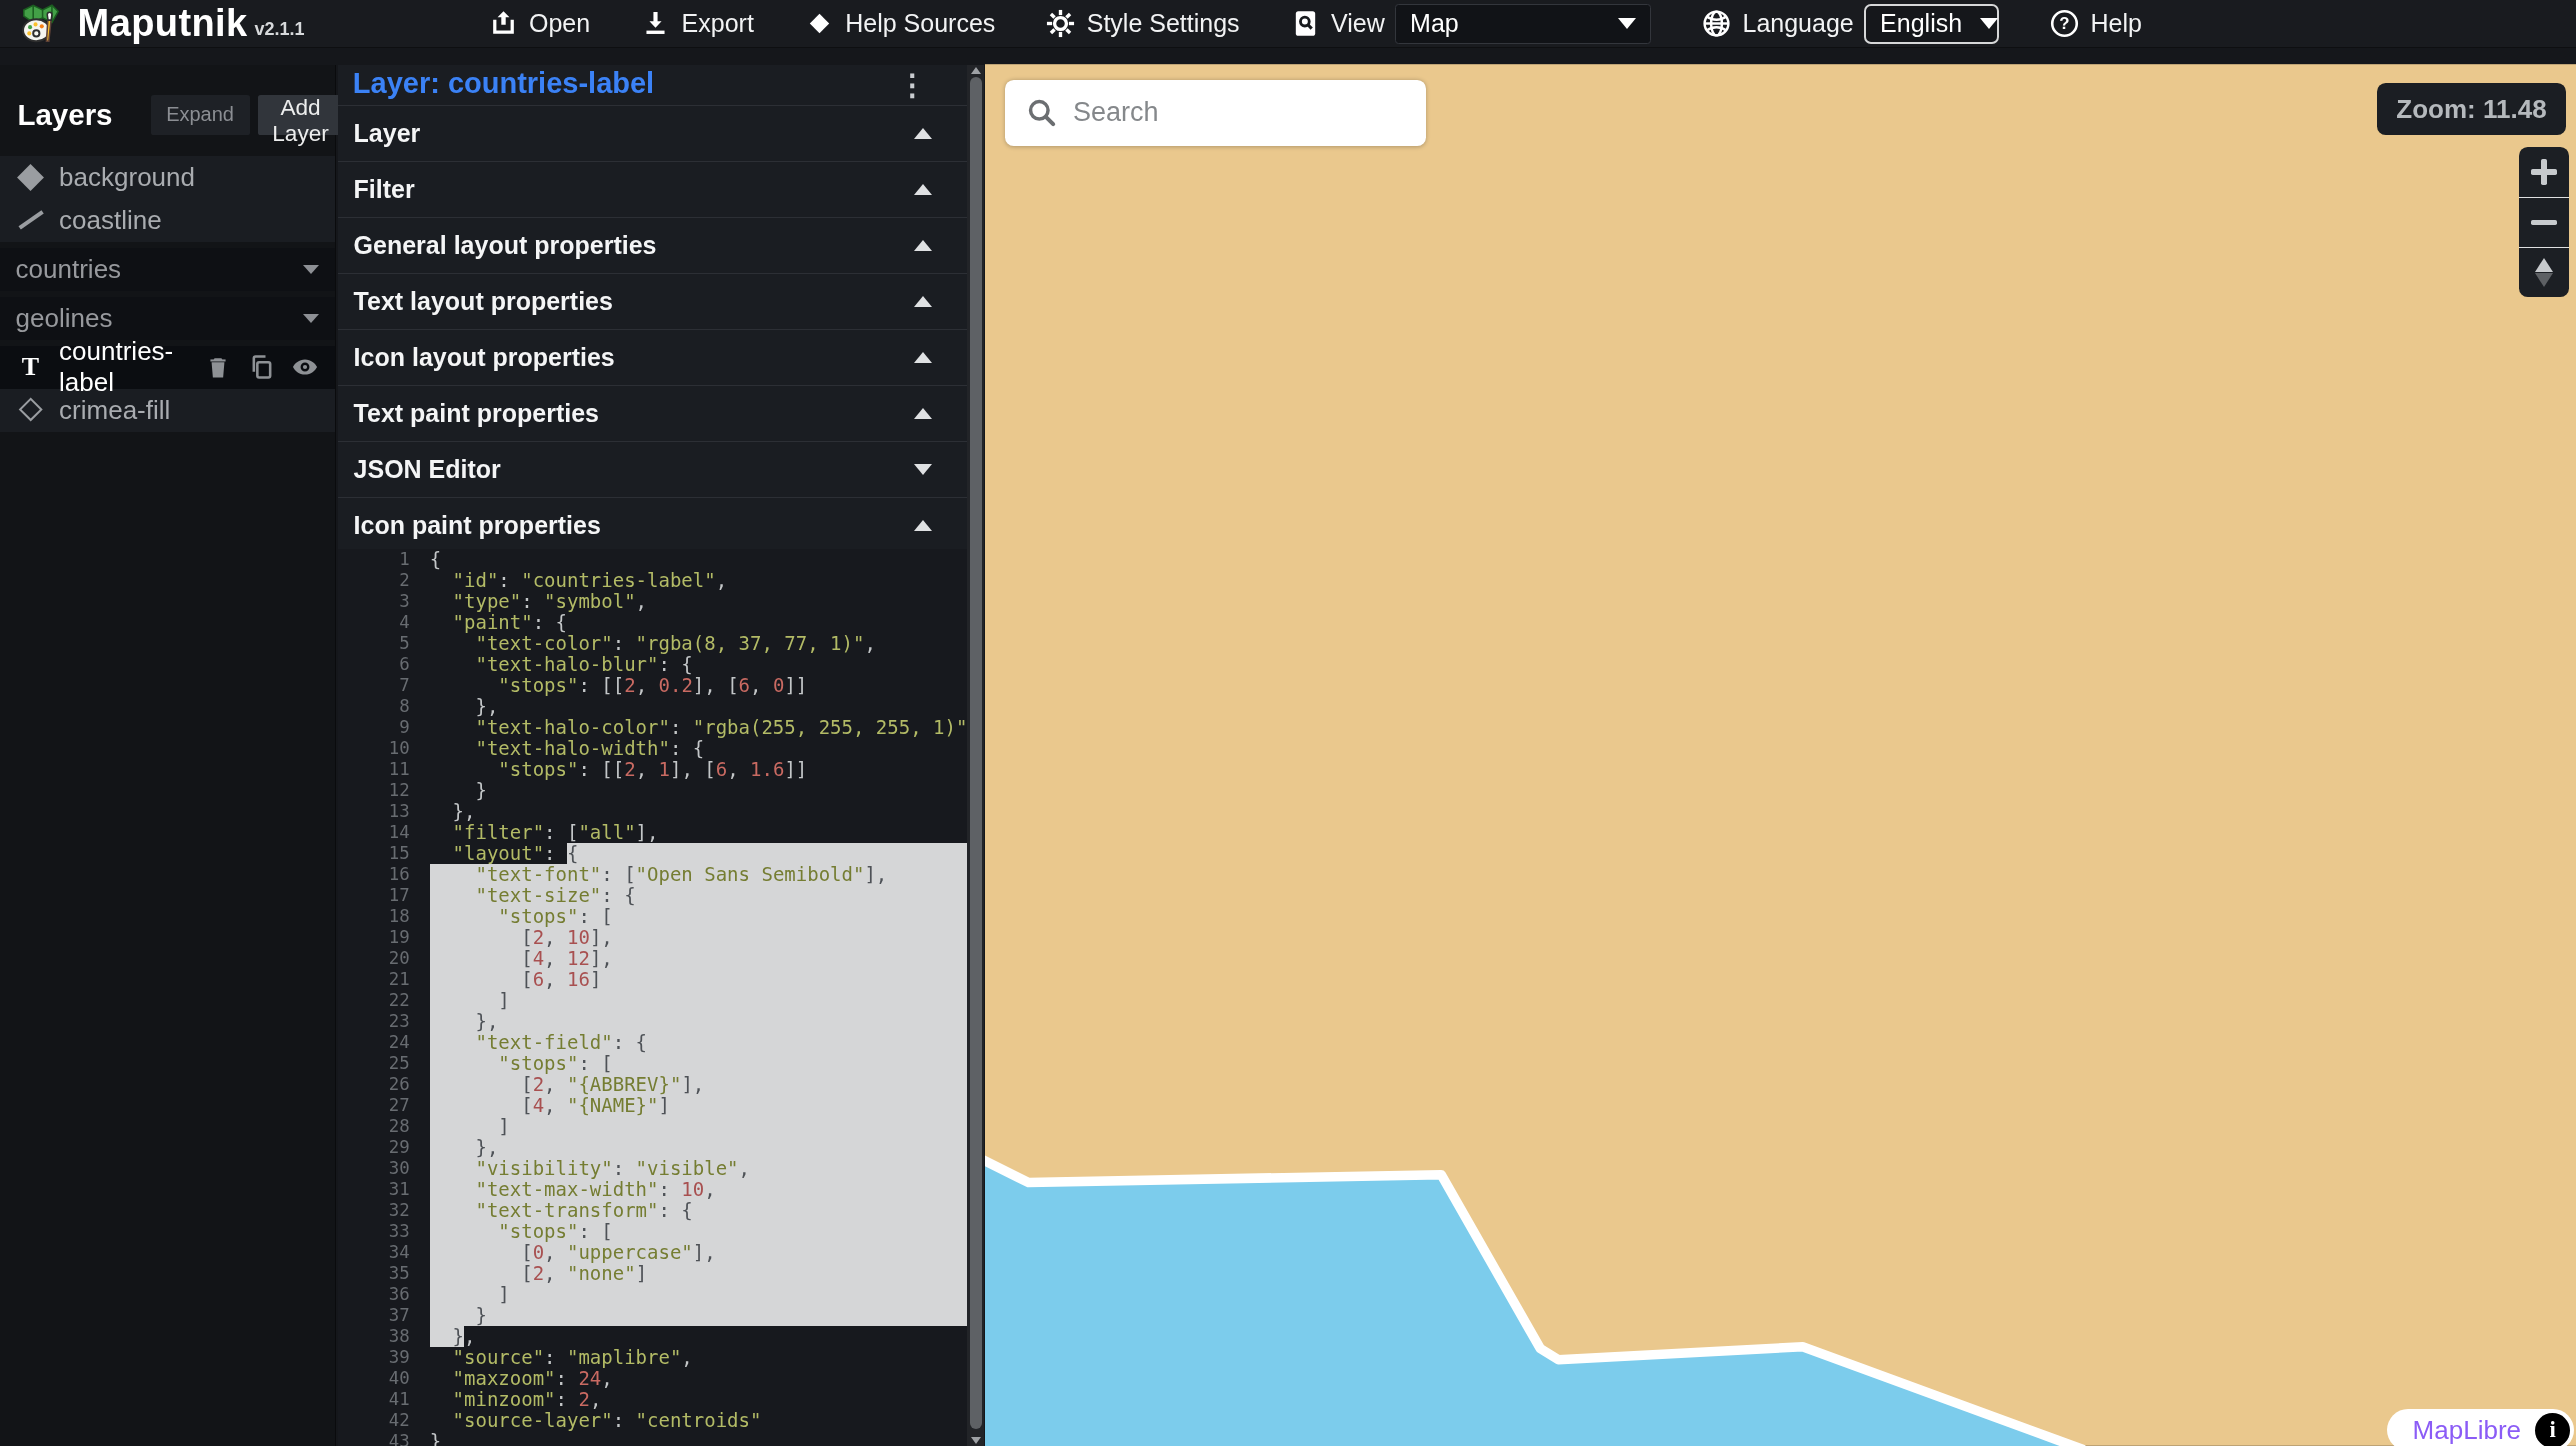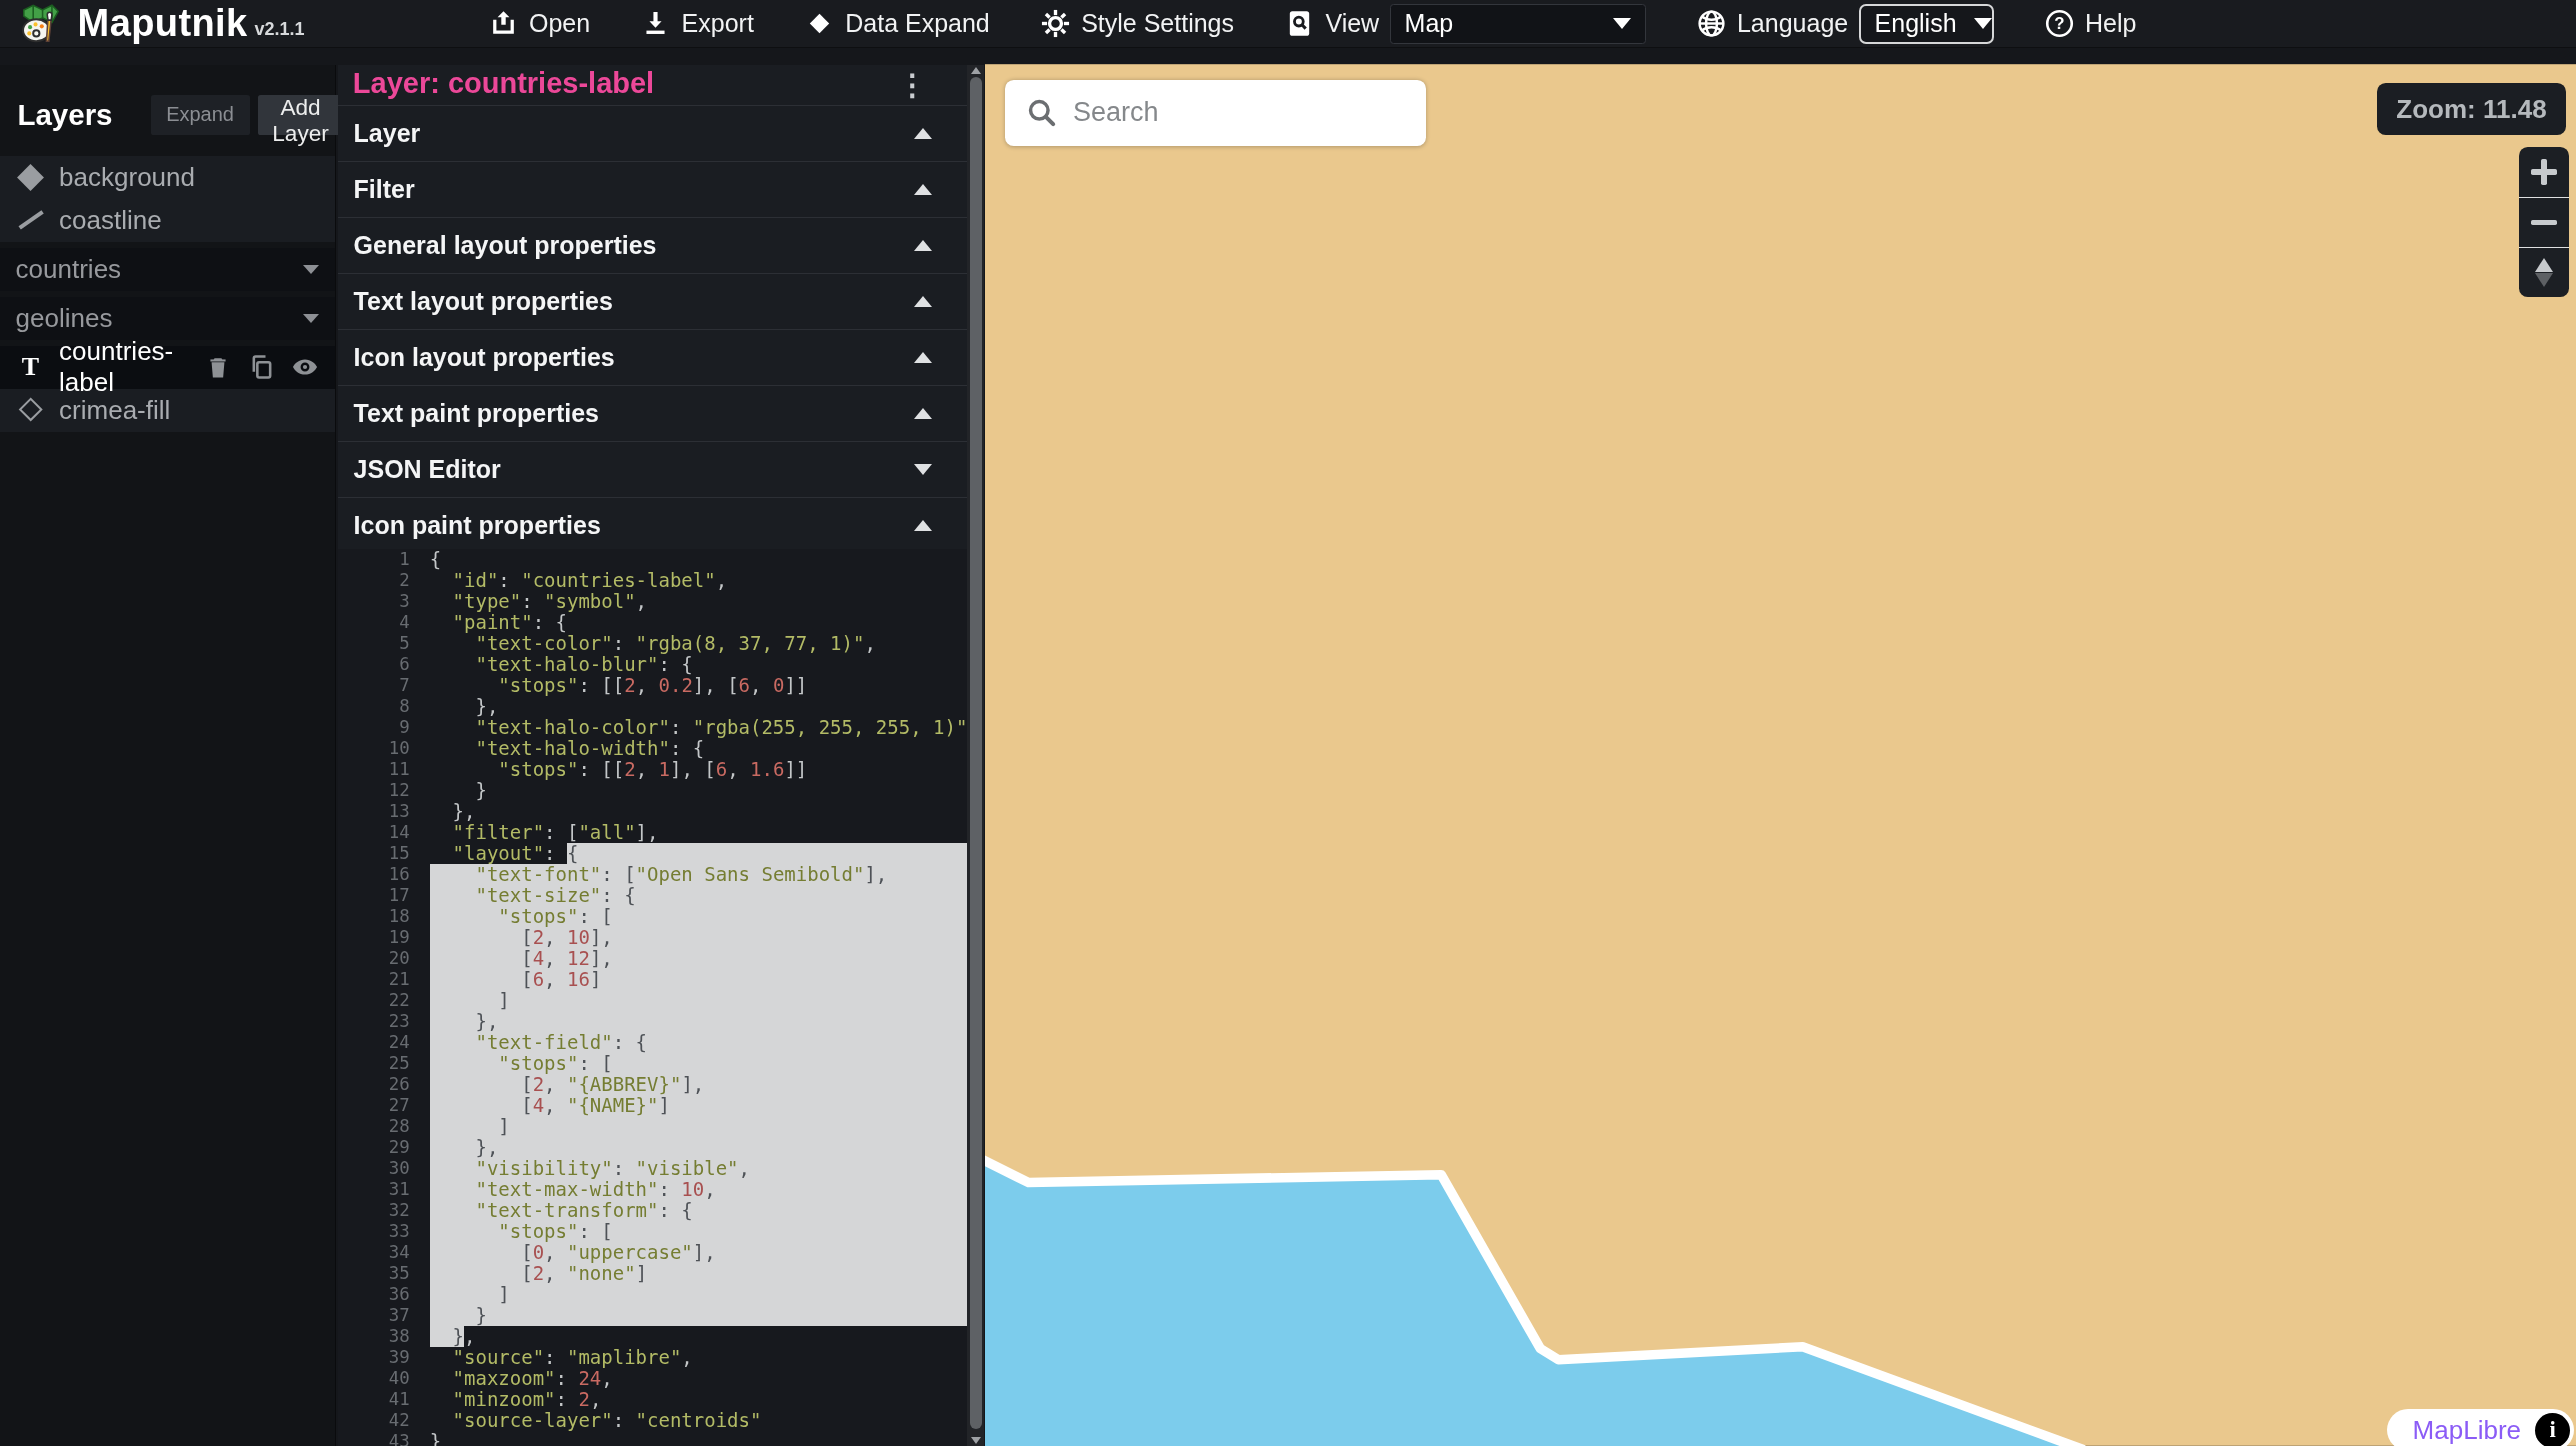--- a/index.html
+++ b/index.html
@@ -41,21 +41,21 @@
   .row-actions svg{width:28px;height:28px;fill:#8e9195;cursor:pointer;}
   .diamond-fill{width:19px;height:19px;background:#9a9da1;transform:rotate(45deg);}
   .diamond-outline{width:17.4px;height:17.4px;border:2.6px solid #9a9da1;transform:rotate(45deg);}
   .line-icon{width:24px;height:24px;position:relative;}
   .line-icon:before{content:"";position:absolute;left:-1.7px;top:10.4px;width:28px;height:3.5px;background:#9a9da1;transform:rotate(-35deg);}
   .t-icon{font-size:26px;font-weight:bold;color:#fff;font-family:"Liberation Serif",serif;}
 
   
   #editor-panel{position:absolute;left:338px;top:65px;width:629px;height:1381px;background:#1a1d22;}
   #panel-title-row{height:40px;display:flex;align-items:center;justify-content:space-between;padding:0 40px 0 14.8px;overflow:hidden;}
-  #panel-title{color:#ec4899;font-size:29px;font-weight:bold;margin-top:-3.5px;white-space:nowrap;}
+  #panel-title{color:#3b82f6;font-size:29px;font-weight:bold;margin-top:-3.5px;white-space:nowrap;}
   #kebab{color:#c9ccd0;font-size:29.5px;font-weight:bold;line-height:17.4px;cursor:pointer;letter-spacing:0;}
   .section-row{height:56px;border-top:1.7px solid #2c2f35;display:flex;align-items:center;justify-content:space-between;padding:0 35px 0 15.6px;cursor:pointer;background:#1a1d22;}
   .section-label{color:#f4f5f6;font-size:25px;font-weight:bold;}
   .tri-up{width:0;height:0;border-left:9.6px solid transparent;border-right:9.6px solid transparent;border-bottom:11.3px solid #dfe1e3;}
   .tri-down{width:0;height:0;border-left:9.6px solid transparent;border-right:9.6px solid transparent;border-top:11.3px solid #dfe1e3;}
 
   
   #json-editor{position:absolute;left:0;top:484px;width:629px;height:897px;background:#17191e;font-family:"DejaVu Sans Mono",monospace;font-size:19px;overflow:hidden;cursor:text;}
   .cm-line{display:flex;height:21px;line-height:21px;white-space:pre;}
   .cm-num{flex:0 0 83px;text-align:right;padding-right:11.3px;color:#686c71;font-size:17.4px;}
@@ -135,21 +135,21 @@
             </svg>
           </span>
           <span>Export</span>
         </div>
         <div class="menu-item">
           <span style="display:flex">
             <svg viewBox="0 0 24 24" fill="#fff">
               <rect x="6.7" y="6.7" width="10.6" height="10.6" transform="rotate(45 12 12)"></rect>
             </svg>
           </span>
-          <span>Data Expand</span>
+          <span>Help Sources</span>
         </div>
         <div class="menu-item">
           <span style="display:flex">
             <svg viewBox="0 0 24 24">
               <g stroke="#fff" stroke-width="2.6" fill="none">
                 <circle cx="12" cy="12" r="4.6"></circle>
                 <line x1="12" y1="1.5" x2="12" y2="5.5"></line>
                 <line x1="12" y1="18.5" x2="12" y2="22.5"></line>
                 <line x1="1.5" y1="12" x2="5.5" y2="12"></line>
                 <line x1="18.5" y1="12" x2="22.5" y2="12"></line>

